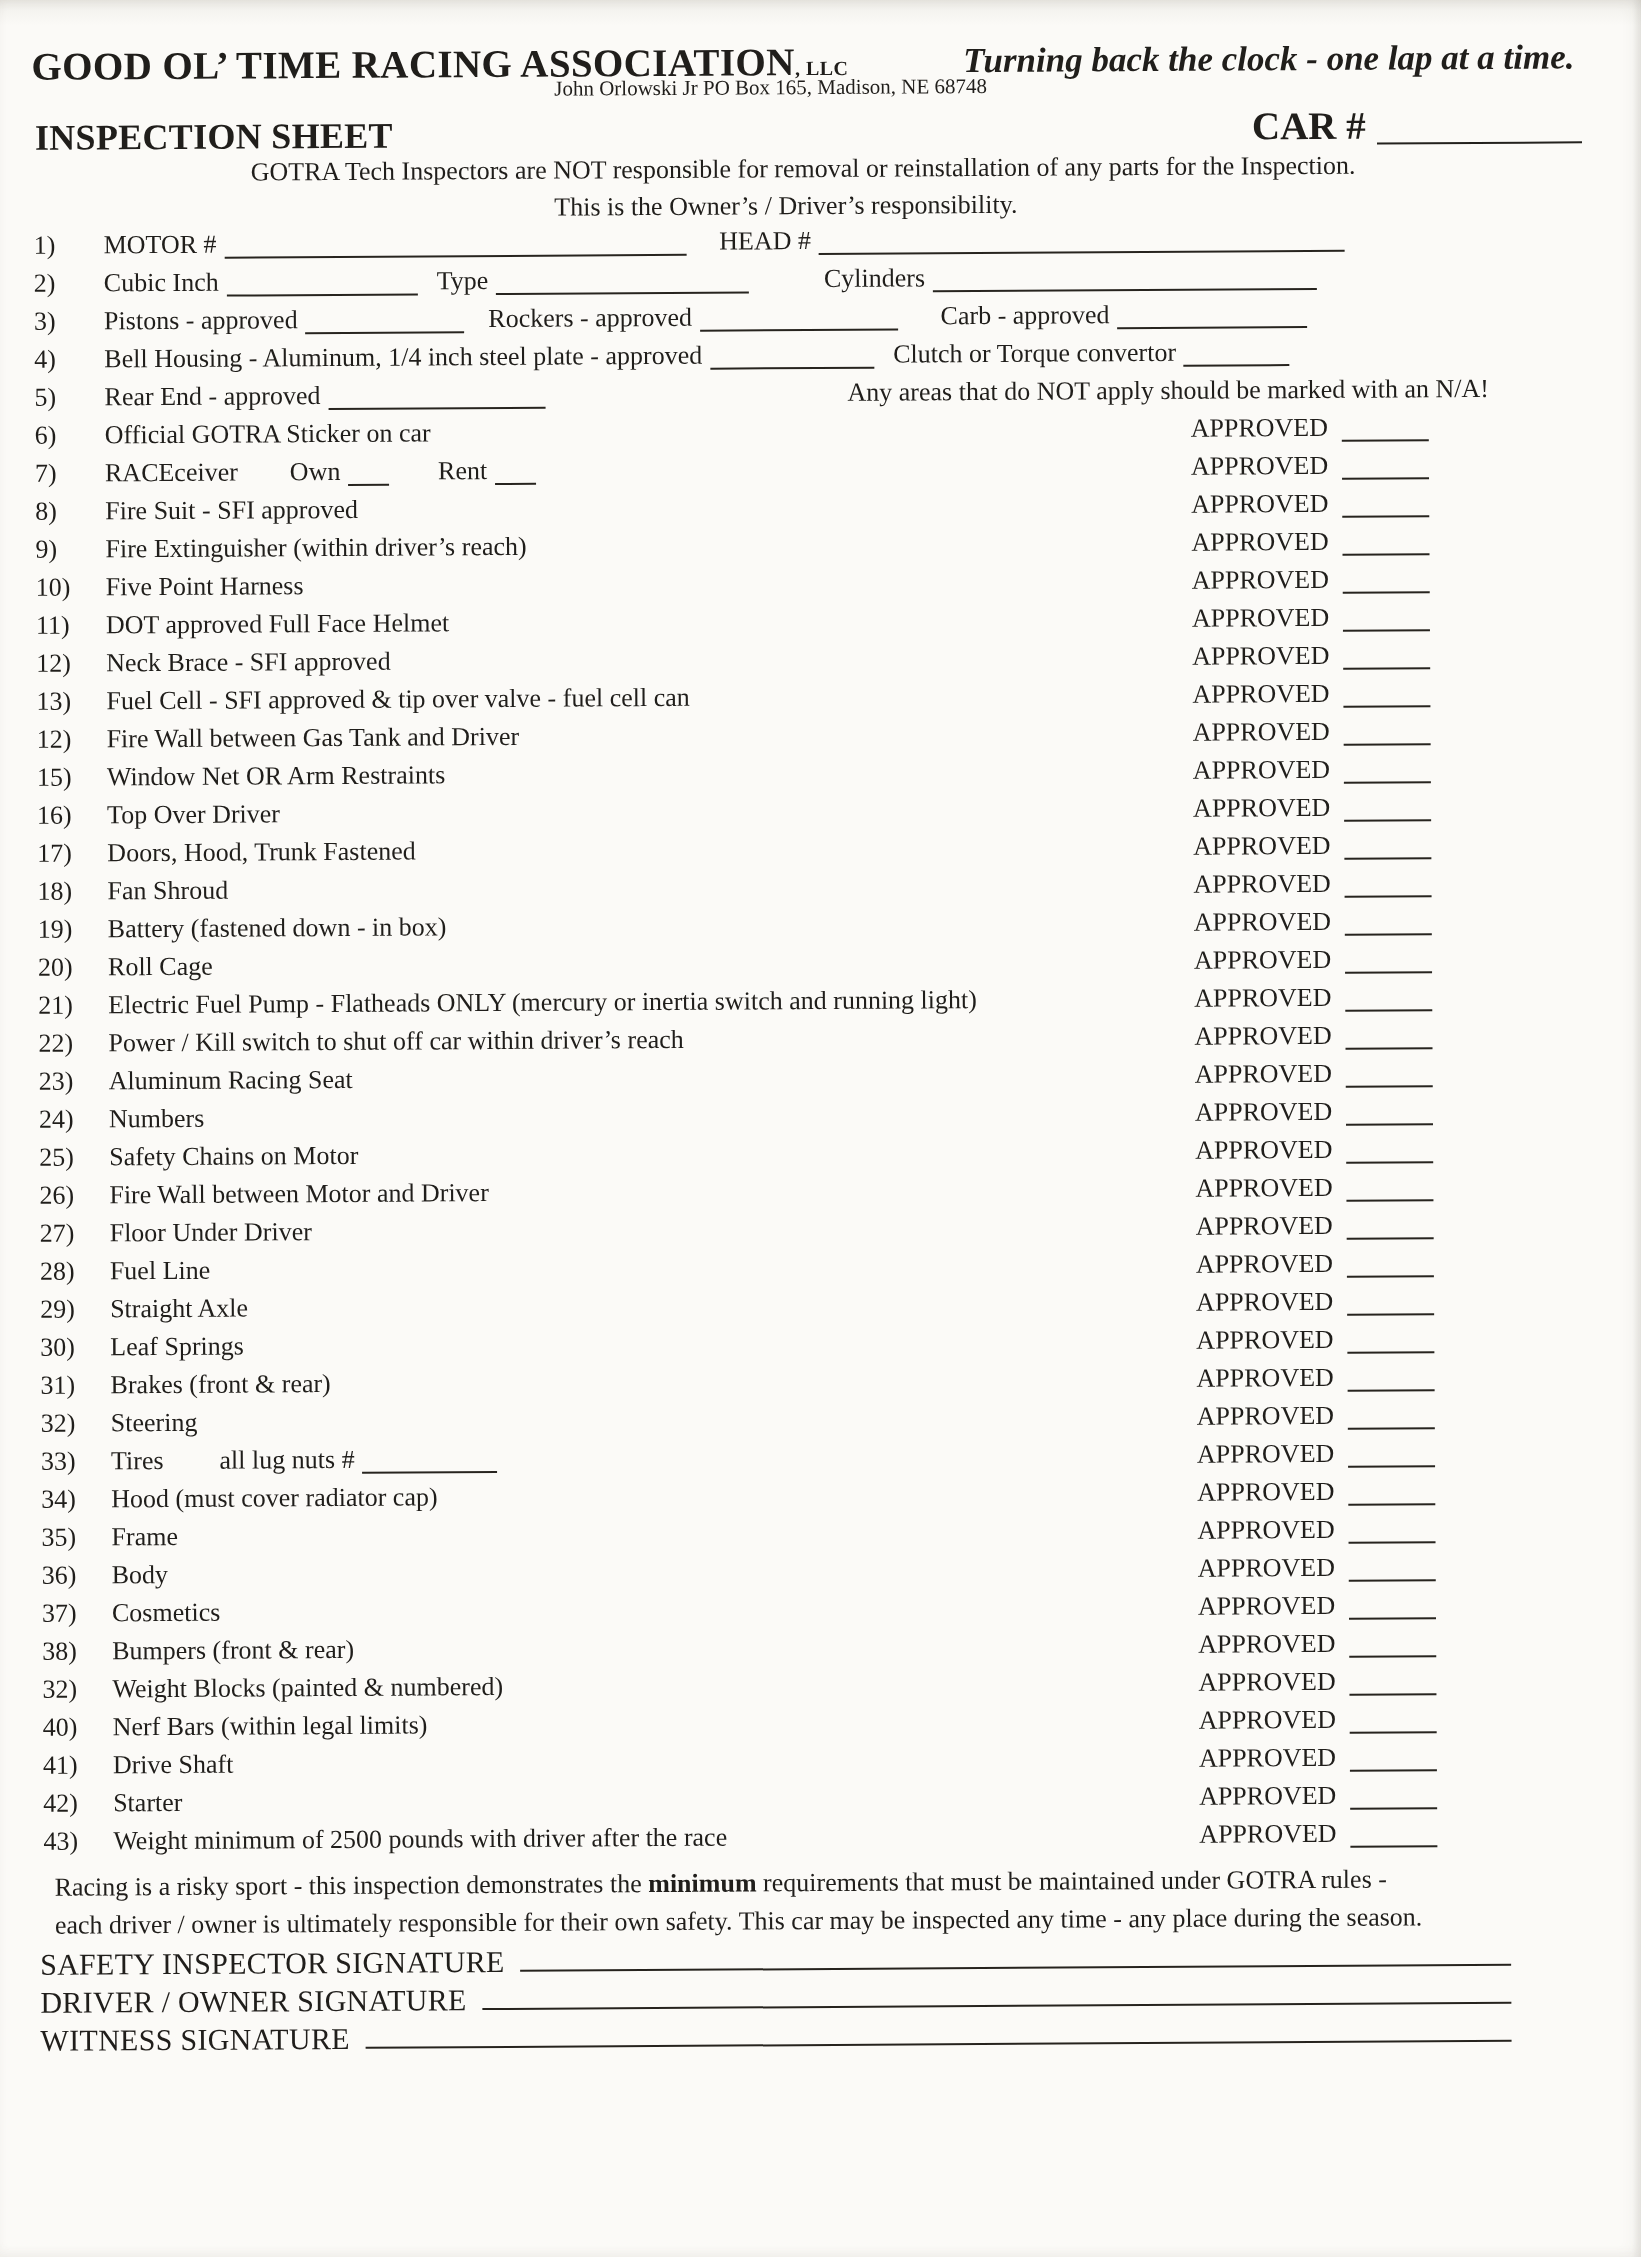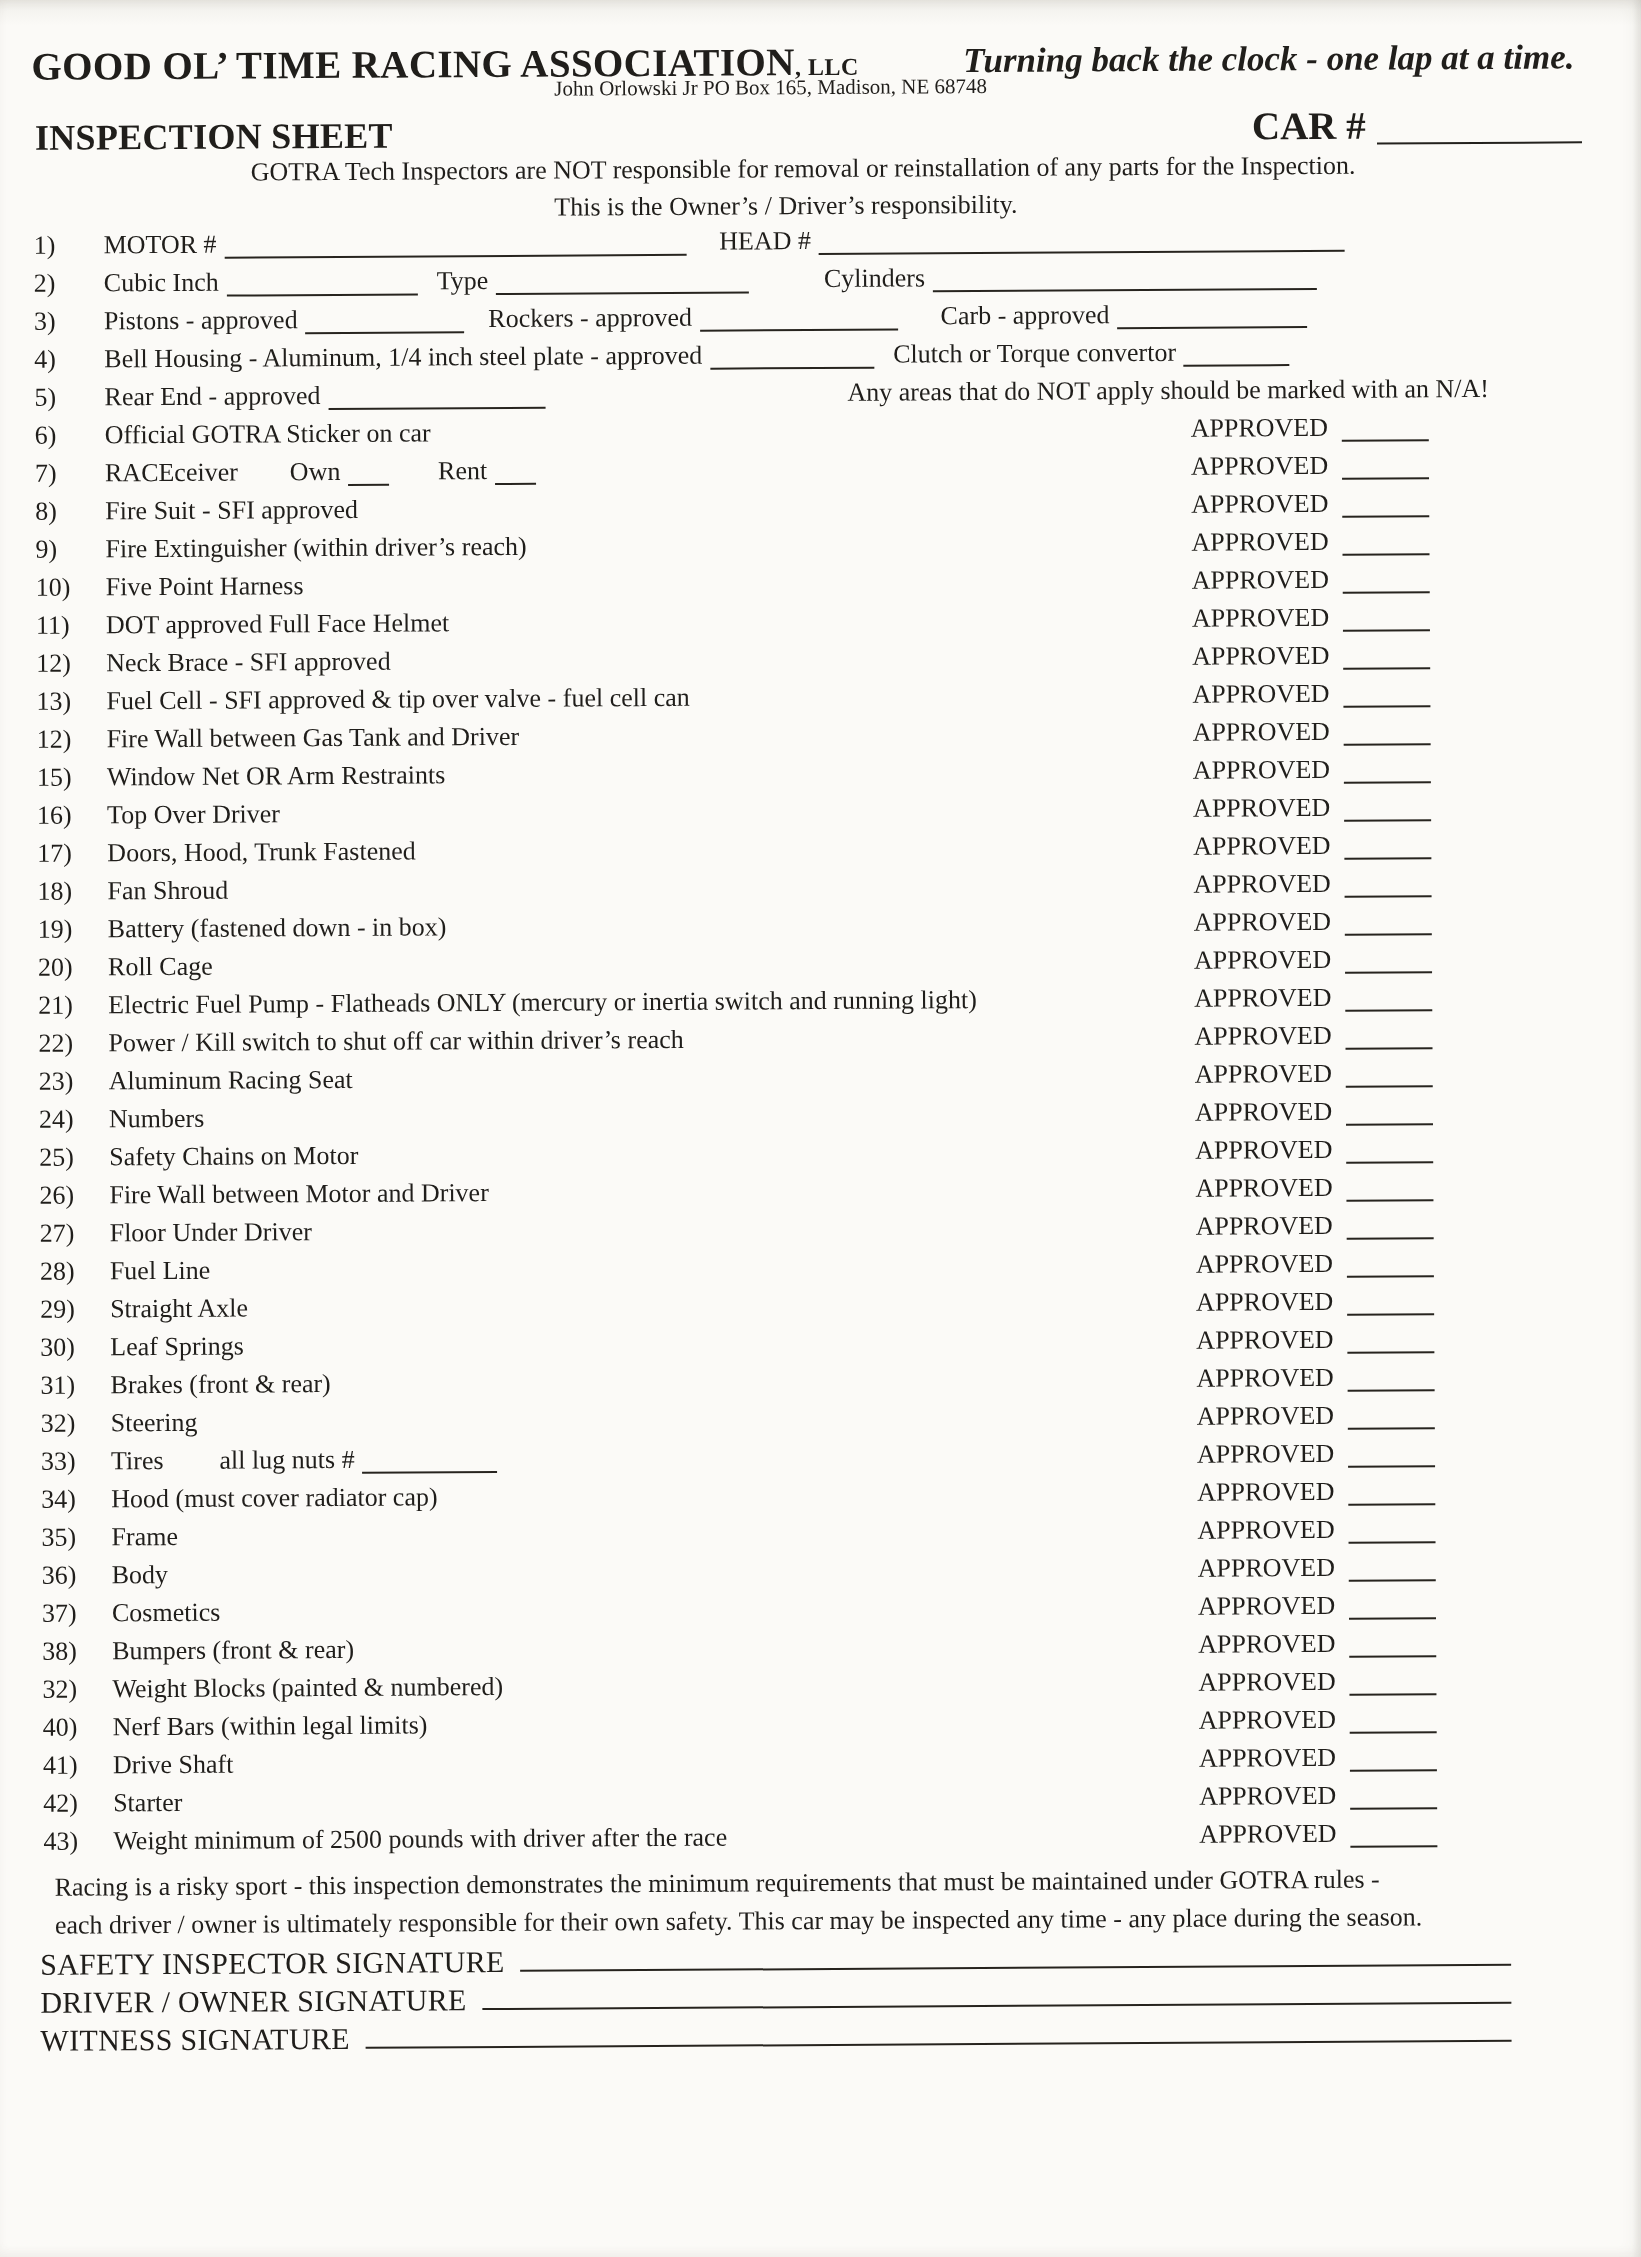--- a/index.html
+++ b/index.html
@@ -11,21 +11,21 @@
   .sheet{
     position:absolute;inset:0;
     background:linear-gradient(180deg,#e9e7e2 0px,#f4f3ef 9.7px,#fbfaf7 25px);
     box-shadow:inset -7.7px 0 13.5px rgba(90,85,75,.06), inset 0 -4.8px 9.7px rgba(90,85,75,.04);
   }
   .edge-right{position:absolute;right:0;top:0;bottom:0;width:8.7px;
     background:linear-gradient(90deg,rgba(0,0,0,0),rgba(110,105,95,.10));}
   .content{position:absolute;inset:0;transform:rotate(-0.35deg);transform-origin:821px 1129px;}
 
   .org{position:absolute;left:38px;top:39px;font-size:39px;font-weight:bold;white-space:nowrap;letter-spacing:0.4px;}
-  .org-suffix{font-size:24px;letter-spacing:0.5px;}
+  .org-suffix{font-size:20px;letter-spacing:0.5px;}
   .tagline{position:absolute;right:60px;top:42px;font-size:35px;font-weight:bold;font-style:italic;white-space:nowrap;}
   .address{position:absolute;left:0;top:75px;width:1554px;text-align:center;font-size:21px;}
   .sheet-title{position:absolute;left:41px;top:112px;font-size:36px;font-weight:bold;letter-spacing:0.3px;}
   .car-block{position:absolute;left:1258px;top:106px;font-size:39px;font-weight:bold;white-space:nowrap;}
   .car-line{display:inline-block;width:205px;height:0;border-bottom:2.9px solid #23211d;vertical-align:-5.8px;margin-left:11.6px;}
   .notice1{position:absolute;left:0;top:154px;width:1618px;text-align:center;font-size:26px;}
   .notice2{position:absolute;left:0;top:191px;width:1583px;text-align:center;font-size:26px;}
 
   .rows{position:absolute;left:0;top:222px;width:1641px;}
   .row{position:relative;height:38px;line-height:38px;font-size:26px;white-space:nowrap;}
@@ -33,21 +33,21 @@
   .left{position:absolute;left:109px;}
   .seg-line{display:inline-block;height:0;border-bottom:2.9px solid #27241f;vertical-align:-5.8px;}
   .row-note{position:absolute;left:852px;top:0;font-size:26px;}
   .approved{position:absolute;left:1195px;}
   .app-line{display:inline-block;width:87px;height:0;border-bottom:2.9px solid #27241f;vertical-align:-5.8px;margin-left:13.5px;}
 
   .footer{position:absolute;left:50px;top:1864px;width:1545px;font-size:26px;line-height:38px;}
   .sigs{position:absolute;left:35px;top:1939px;width:1471px;}
   .sig-row{display:flex;align-items:flex-end;height:38px;font-size:30px;white-space:nowrap;letter-spacing:0.3px;}
   .sig-line{flex:1;border-bottom:2.9px solid #26231e;margin-left:15.4px;margin-bottom:6.8px;}
-  b{font-weight:normal;}
+  b{font-weight:bold;}
 </style>
 </head>
 <body>
 
 <div class="sheet">
   <div class="edge-right"></div>
   <div class="content">
 
     <div class="org"><span>GOOD OL’ TIME RACING ASSOCIATION</span><span class="org-suffix">, LLC</span></div>
     <div class="tagline">Turning back the clock - one lap at a time.</div>

